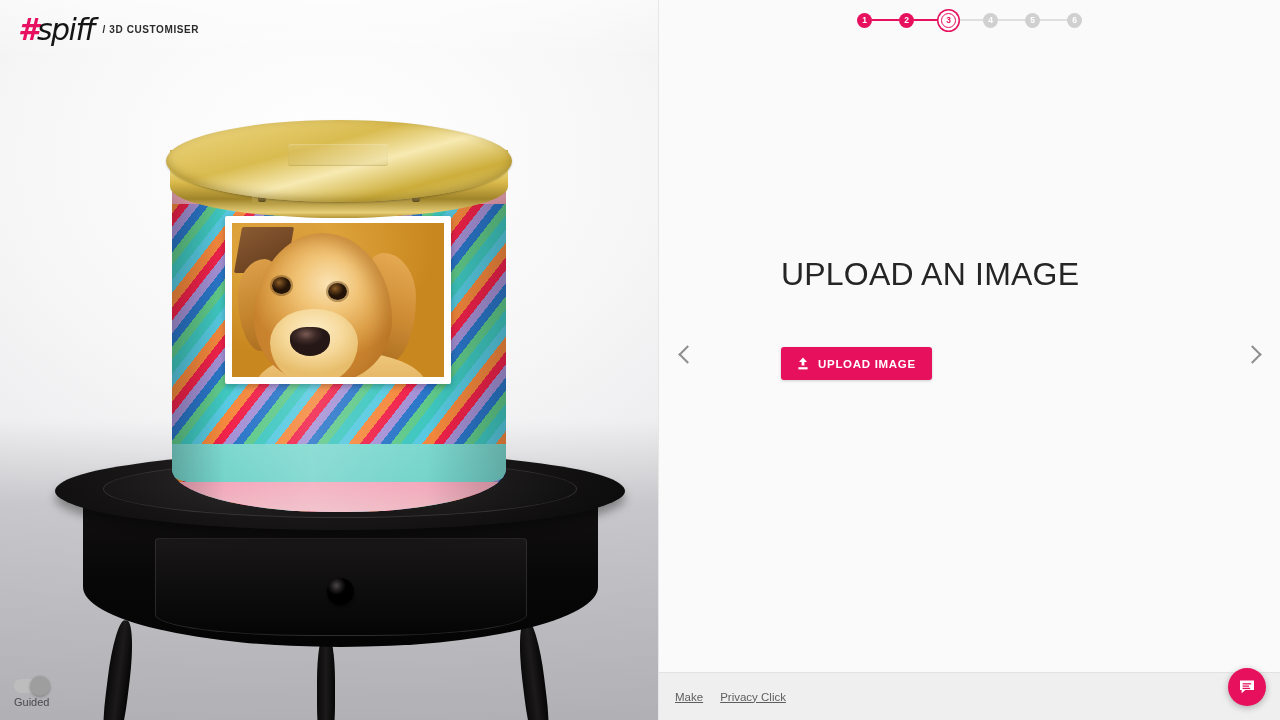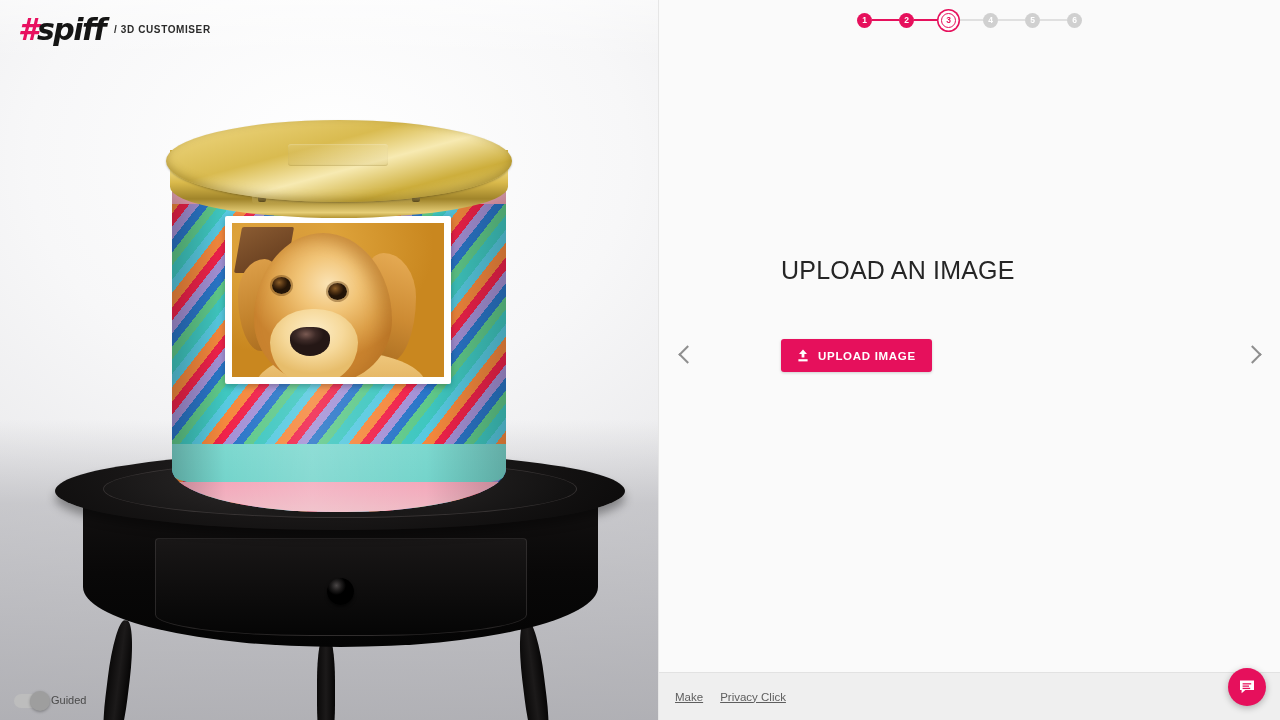--- a/index.html
+++ b/index.html
@@ -31,21 +31,21 @@
     z-index: 30;
     background: linear-gradient(180deg, rgba(255,255,255,0.55) 0%, rgba(255,255,255,0.0) 100%);
   }
   .logo-wrap { display: flex; align-items: baseline; }
   .logo-hash {
     font-weight: 800; font-size: 30px; letter-spacing: -1px;
     color: #e81060; font-style: italic;
     font-family: "DejaVu Sans", sans-serif;
   }
   .logo-name {
-    font-weight: 700; font-size: 30px; letter-spacing: -1.5px;
+    font-weight: 400; font-size: 30px; letter-spacing: -1.5px;
     color: #151515; font-style: italic;
     font-family: "DejaVu Sans", sans-serif;
     margin-left: -1px;
   }
   .logo-sub {
     font-size: 10px; font-weight: 600; color: #2b2b2b;
     letter-spacing: 0.6px; margin-left: 9px;
   }
 
   
@@ -224,21 +224,21 @@
   }
   .candle-shadow {
     position: absolute; left: 14px; top: 372px; width: 330px; height: 34px;
     border-radius: 50%;
     background: radial-gradient(50% 50% at 50% 50%, rgba(0,0,0,0.42) 0%, rgba(0,0,0,0) 72%);
   }
 
   
   .guided {
     position: absolute; left: 14px; bottom: 12px; z-index: 30;
-    display: flex; flex-direction: row; align-items: flex-start; gap: 3px;
+    display: flex; flex-direction: column; align-items: flex-start; gap: 3px;
   }
   .toggle {
     position: relative; width: 34px; height: 14px; border-radius: 8px;
     background: #bdbdbd; cursor: pointer;
   }
   .toggle-knob {
     position: absolute; right: -2px; top: -3px; width: 20px; height: 20px;
     border-radius: 50%; background: #9e9e9e;
     box-shadow: 0 1px 3px rgba(0,0,0,0.3);
   }
@@ -281,21 +281,21 @@
   }
   .nav-arrow.prev { left: 10px; }
   .nav-arrow.next { right: 10px; }
   .chev { width: 13px; height: 13px; border-top: 2.2px solid #8e8e8e; border-right: 2.2px solid #8e8e8e; }
   .chev.left { transform: rotate(-135deg); }
   .chev.right { transform: rotate(45deg); }
 
   
   .content { position: absolute; left: 122px; top: 256px; width: 420px; }
   .content h1 {
-    font-size: 25px; font-weight: 400; color: #252525;
+    font-size: 32px; font-weight: 400; color: #252525;
     letter-spacing: 0.2px; margin-bottom: 30px;
   }
   .content p {
     font-size: 13.2px; line-height: 1.35; color: #3a3a3a; margin-bottom: 17px;
     max-width: 378px;
   }
   .upload-btn {
     margin-top: 24px;
     display: inline-flex; align-items: center; gap: 9px;
     background: #e6105c; color: #ffffff; border: none;

